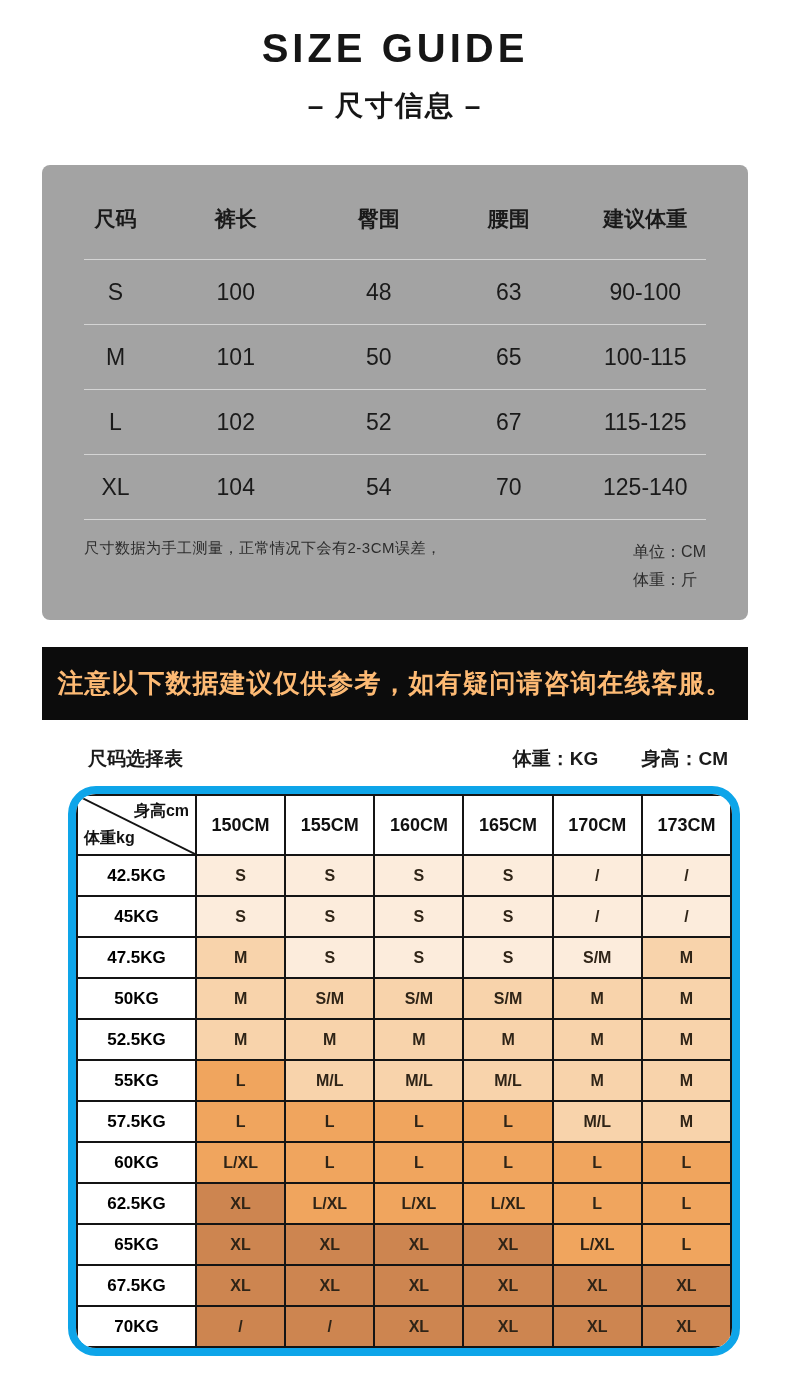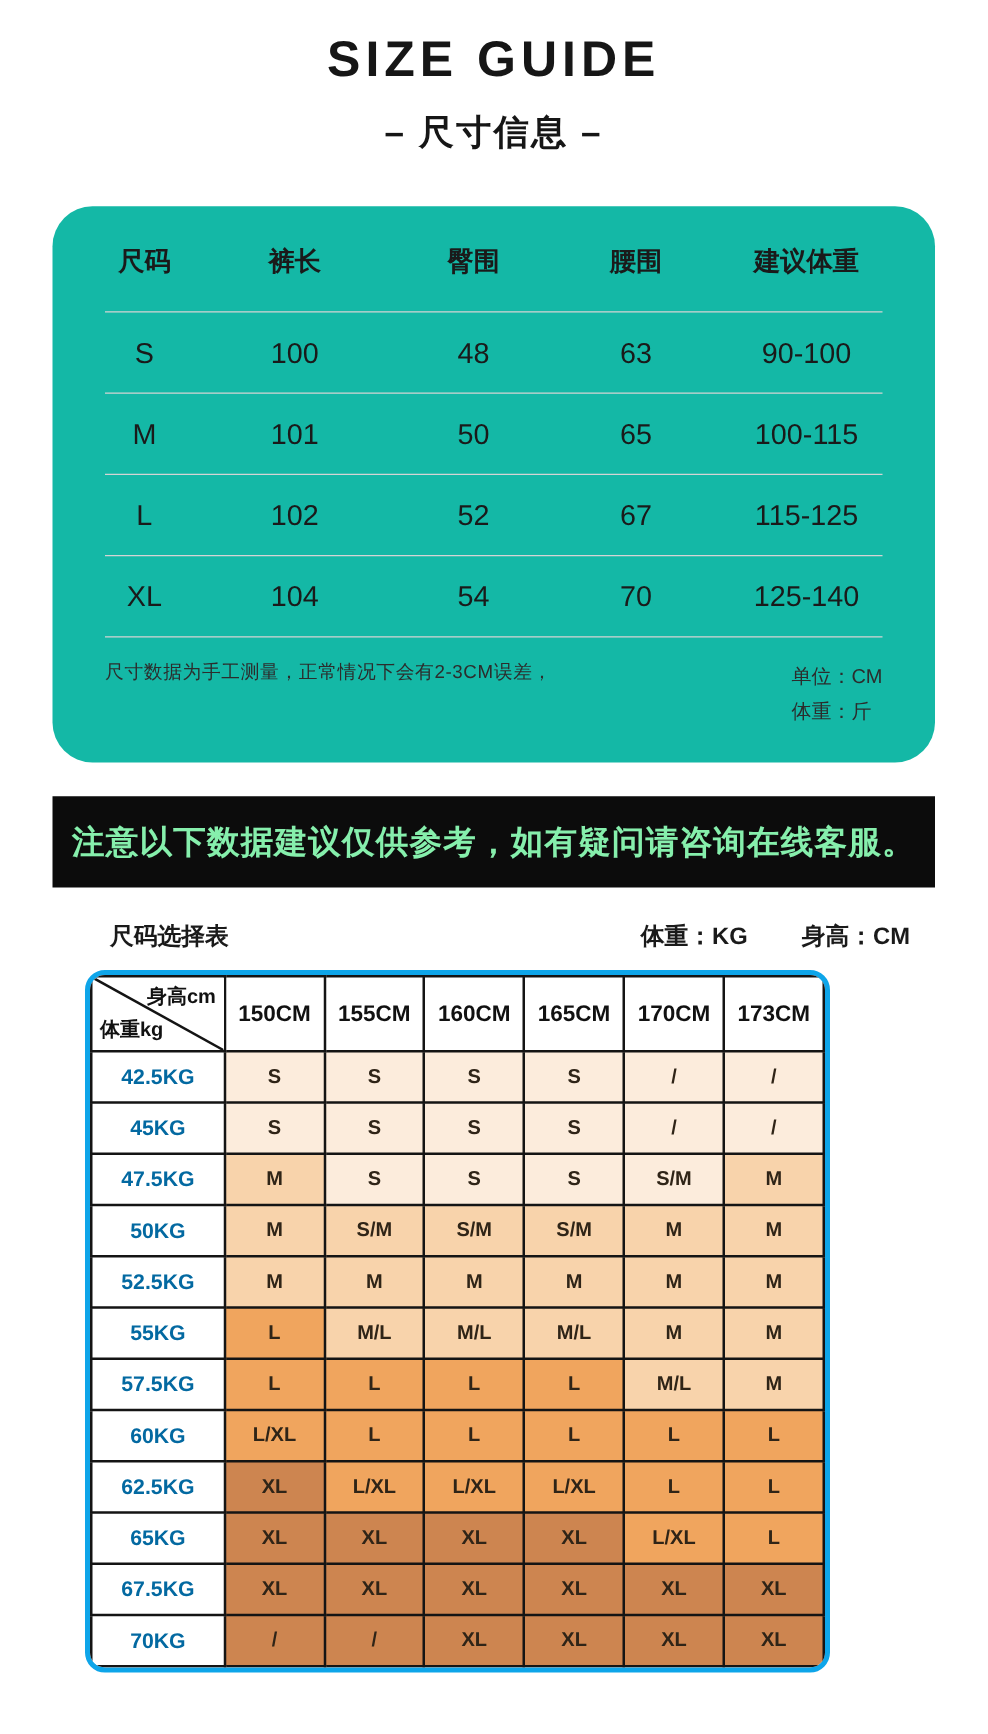--- a/index.html
+++ b/index.html
@@ -12,63 +12,63 @@
   .main-title{
     padding-top:26px;text-align:center;
     font-size:40px;font-weight:bold;letter-spacing:4px;color:#161616;
   }
   .subtitle{
     margin-top:16px;text-align:center;
     font-size:28px;font-weight:600;letter-spacing:2px;color:#161616;
   }
   
   .gpanel{
-    margin:40px 42px 0 42px;background:#14b8a6;border-radius:32px;
-    padding:4px 28px 26px 28px;
+    margin:40px 42px 0 42px;background:#a3a3a3;border-radius:8px;
+    padding:14px 28px 26px 28px;
   }
   .srow{display:flex;align-items:center;}
   .srow.head{height:80px;font-size:21px;font-weight:600;}
   .srow.data{height:64px;font-size:23px;font-weight:400;}
   .srow > div{text-align:center;}
   .srow > div:nth-child(1){width:14%;}
   .srow > div:nth-child(2){width:23%;}
   .srow > div:nth-child(3){width:21%;}
   .srow > div:nth-child(4){width:19%;}
   .srow > div:nth-child(5){width:23%;}
   .sep{height:1px;background:#d4d4d4;margin:0 14px;}
   .gnote{display:flex;justify-content:space-between;margin:16px 14px 0 14px;}
   .gnote .left{font-size:15px;line-height:1.6;color:#2c2c2c;letter-spacing:.5px;}
   .gnote .right{font-size:16px;line-height:1.75;color:#2c2c2c;white-space:nowrap;padding-top:2px;}
   
   .banner{
     margin:27px 42px 0 42px;height:73px;background:#0c0c0c;
     display:flex;align-items:center;justify-content:center;
-    color:#86efac;font-size:26px;font-weight:bold;letter-spacing:1px;
+    color:#fdba74;font-size:26px;font-weight:bold;letter-spacing:1px;
   }
   
   .sel-head{
     display:flex;justify-content:space-between;align-items:center;
     margin:26px 62px 14px 88px;
   }
   .sel-title{font-size:19px;font-weight:600;}
   .sel-units{font-size:19px;font-weight:bold;}
   .sel-units span + span{margin-left:38px;}
   
   .sel-wrap{
-    margin:0 50px 0 68px;width:596px;box-sizing:border-box;
-    border:4px solid #0ea5e9;border-radius:16px;overflow:hidden;background:#fff;
+    margin:0 50px 0 68px;width:672px;box-sizing:border-box;
+    border:8px solid #0ea5e9;border-radius:28px;overflow:hidden;background:#fff;
   }
   table.sel{border-collapse:collapse;width:100%;table-layout:fixed;}
   table.sel th,table.sel td{
     border:2px solid #141414;text-align:center;vertical-align:middle;
     font-weight:bold;color:#2f2417;padding:0;
   }
   table.sel thead th{height:58px;font-size:18px;color:#111;}
   table.sel tbody tr{height:41px;}
-  table.sel tbody th{font-size:17px;background:#ffffff;color:#0369a1;margin-top:20px;}
+  table.sel tbody th{font-size:17px;background:#ffffff;color:#000000;margin-top:20px;}
   table.sel tbody td{font-size:16px;}
   .corner{position:relative;background:#fff;}
   .corner svg{position:absolute;inset:0;width:100%;height:100%;}
   .corner .top{position:absolute;top:5px;right:6px;font-size:16px;font-weight:600;}
   .corner .bottom{position:absolute;bottom:5px;left:6px;font-size:16px;font-weight:700;}
   .sh1{background:#fcecdc;}
   .sh2{background:#f8d3ab;}
   .sh3{background:#f0a55e;}
   .sh4{background:#cd8550;}
 </style>

